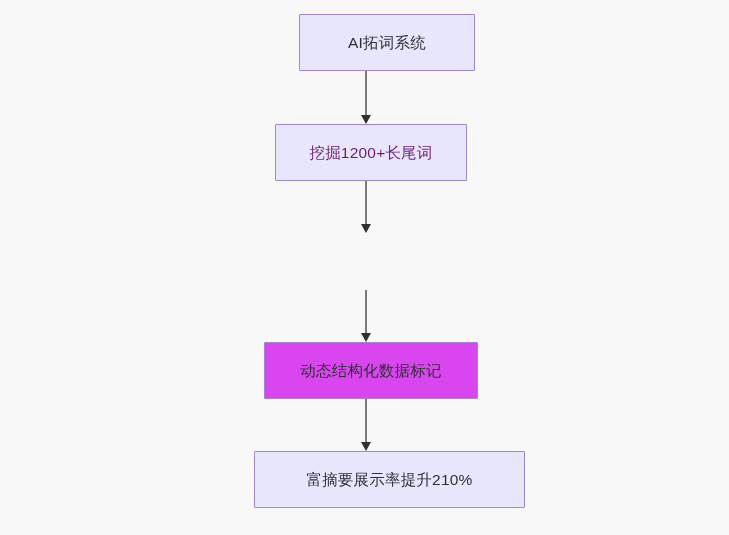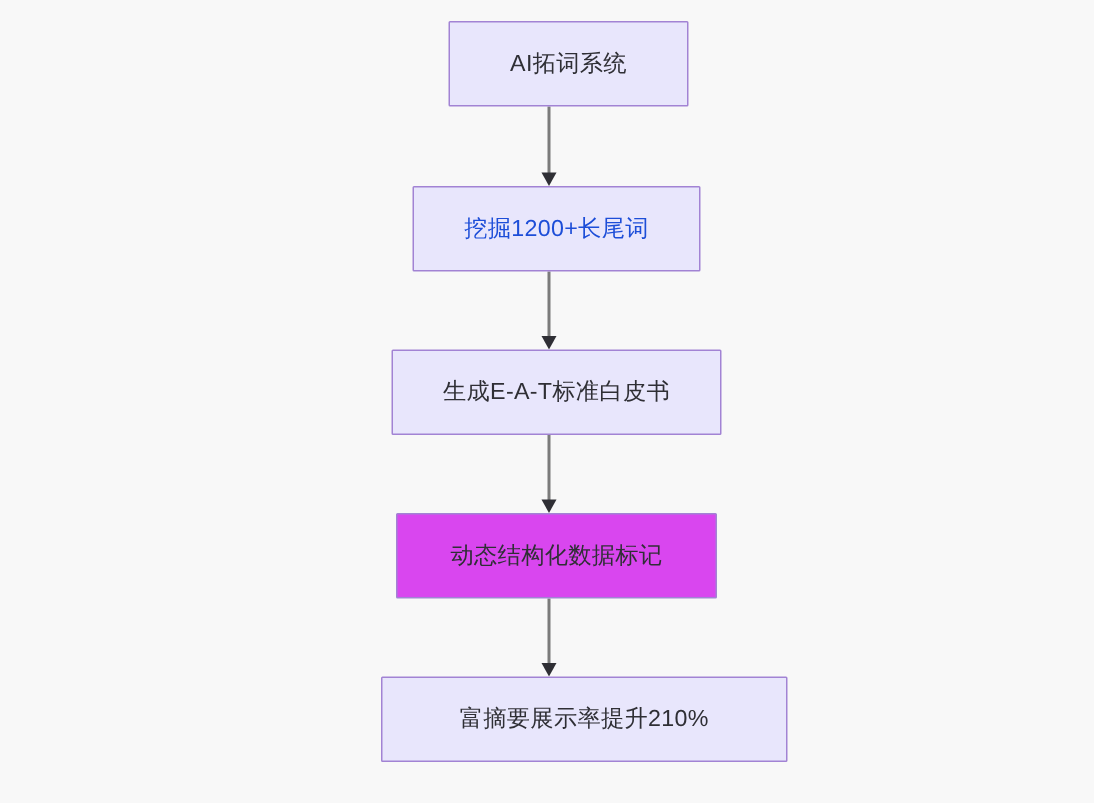--- a/index.html
+++ b/index.html
@@ -80,28 +80,25 @@
   </div>
   <div class="edge" id="edge-2" style="left: 361px; top: 290px; height: 52px;">
     <div class="edge-line" style="height: 45px; background: rgb(123, 123, 123);"></div>
     <div class="edge-arrow" style="border-top-color: rgb(47, 47, 53);"></div>
   </div>
   <div class="edge" id="edge-3" style="left: 361px; top: 399px; height: 52px;">
     <div class="edge-line" style="height: 45px; background: rgb(123, 123, 123);"></div>
     <div class="edge-arrow" style="border-top-color: rgb(47, 47, 53);"></div>
   </div>
 
-  <div class="node" id="node-0" style="left: 299px; top: 14px; width: 160px; background: rgb(232, 230, 252); border-color: rgb(162, 131, 212); color: rgb(47, 47, 53);">
+  <div class="node" id="node-0" style="left: 299px; top: 14px; width: 176px; background: rgb(232, 230, 252); border-color: rgb(162, 131, 212); color: rgb(47, 47, 53);">
     <span class="node-label">AI拓词系统</span>
   </div>
-  <div class="node" id="node-1" style="left: 275px; top: 124px; width: 192px; background: rgb(232, 230, 252); border-color: rgb(162, 131, 212); color: #1d4ed8;">
+  <div class="node" id="node-1" style="left: 275px; top: 124px; width: 192px; background: rgb(232, 230, 252); border-color: rgb(162, 131, 212); color: #701a75;">
     <span class="node-label">挖掘1200+长尾词</span>
-  </div>
-  <div class="node" id="node-2" style="left: 261px; top: 233px; width: 220px; background: rgb(232, 230, 252); border-color: rgb(162, 131, 212); color: rgb(47, 47, 53);">
-    <span class="node-label">生成E-A-T标准白皮书</span>
   </div>
   <div class="node" id="node-3" style="left: 264px; top: 342px; width: 214px; background: #d946ef; border-color: rgb(162, 131, 212); color: rgb(47, 47, 53);">
     <span class="node-label">动态结构化数据标记</span>
   </div>
   <div class="node" id="node-4" style="left: 254px; top: 451px; width: 271px; background: rgb(232, 230, 252); border-color: rgb(162, 131, 212); color: rgb(47, 47, 53);">
     <span class="node-label">富摘要展示率提升210%</span>
   </div>
 
 </div>
 

